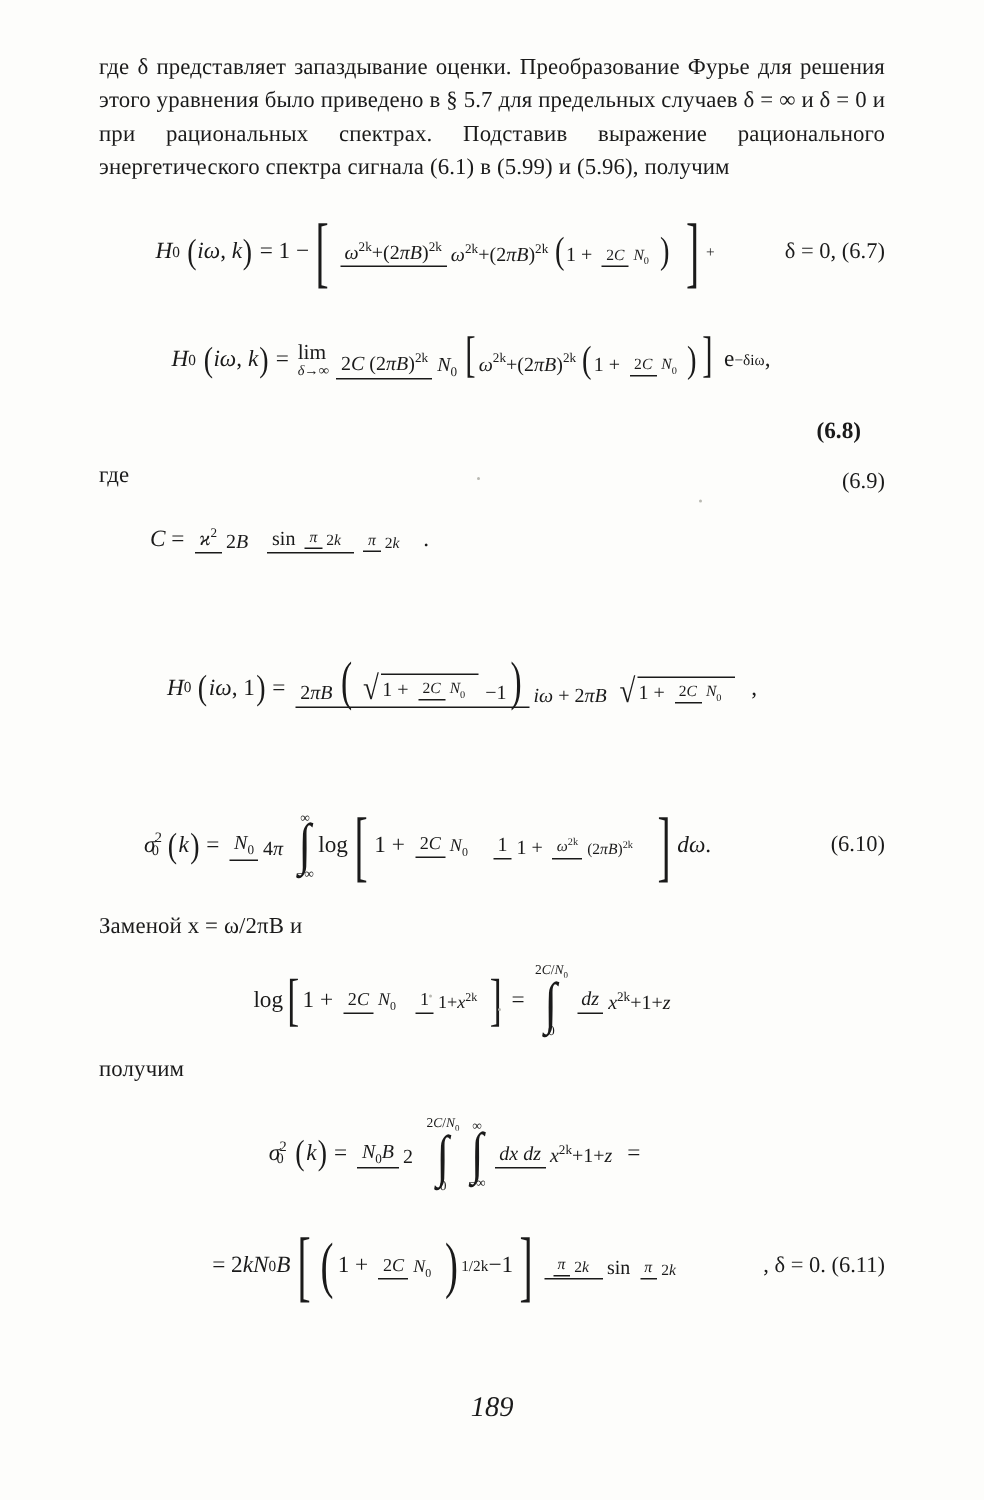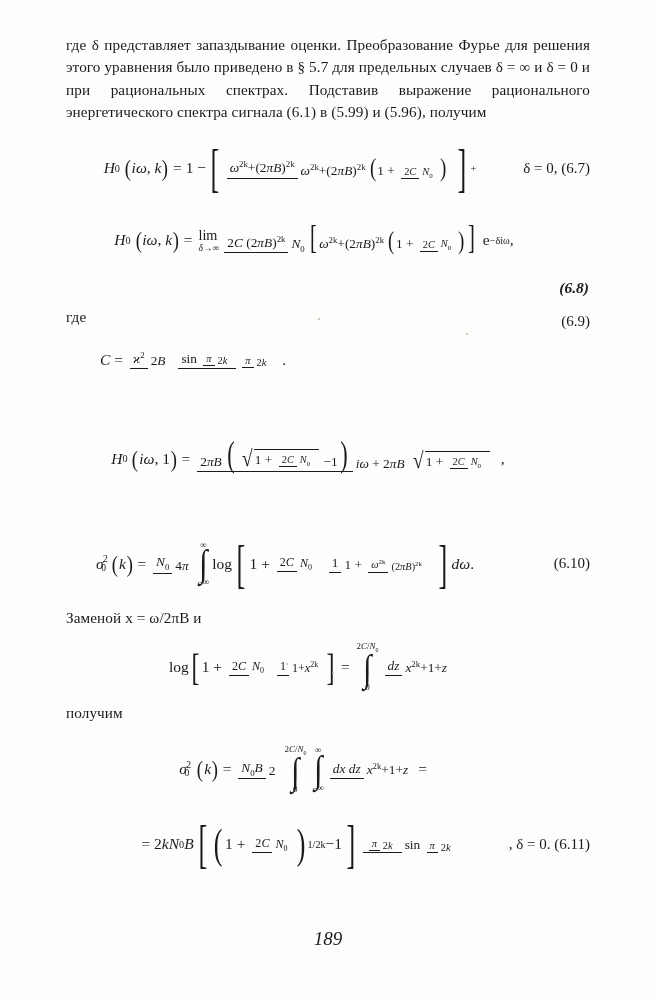--- a/index.html
+++ b/index.html
@@ -225,21 +225,21 @@
                 <span class="num"><span class="mn">2</span><span class="mi">C</span></span>
                 <span class="den"><span class="mi">N</span><sub class="s">0</sub></span>
               </span><span class="paren-big">)</span><span class="brack-big">]</span></span>
         </span>
         <span class="up">e</span><sup class="s">−δiω</sup><span class="mn">,</span>
       </div>
     </div>
 
     <div style="height:6px;"></div>
     <div style="position:relative; height:20px;">
-      <div style="position:absolute; right:1px; font-size:15.5px; font-weight:bold;font-style:italic;">(6.8)</div>
+      <div style="position:absolute; right:16px; font-size:15.5px; font-weight:bold;">(6.8)</div>
     </div>
 
     <div class="spacer-s"></div>
 
     <p class="par where">где</p>
 
     <div class="eqrow" style="height:62px;">
       <div class="eq" style="margin-right:120px; margin-left:-150px;">
         <span class="mi">C</span>&nbsp;<span class="mn">=</span>&nbsp;
         <span class="frac">

